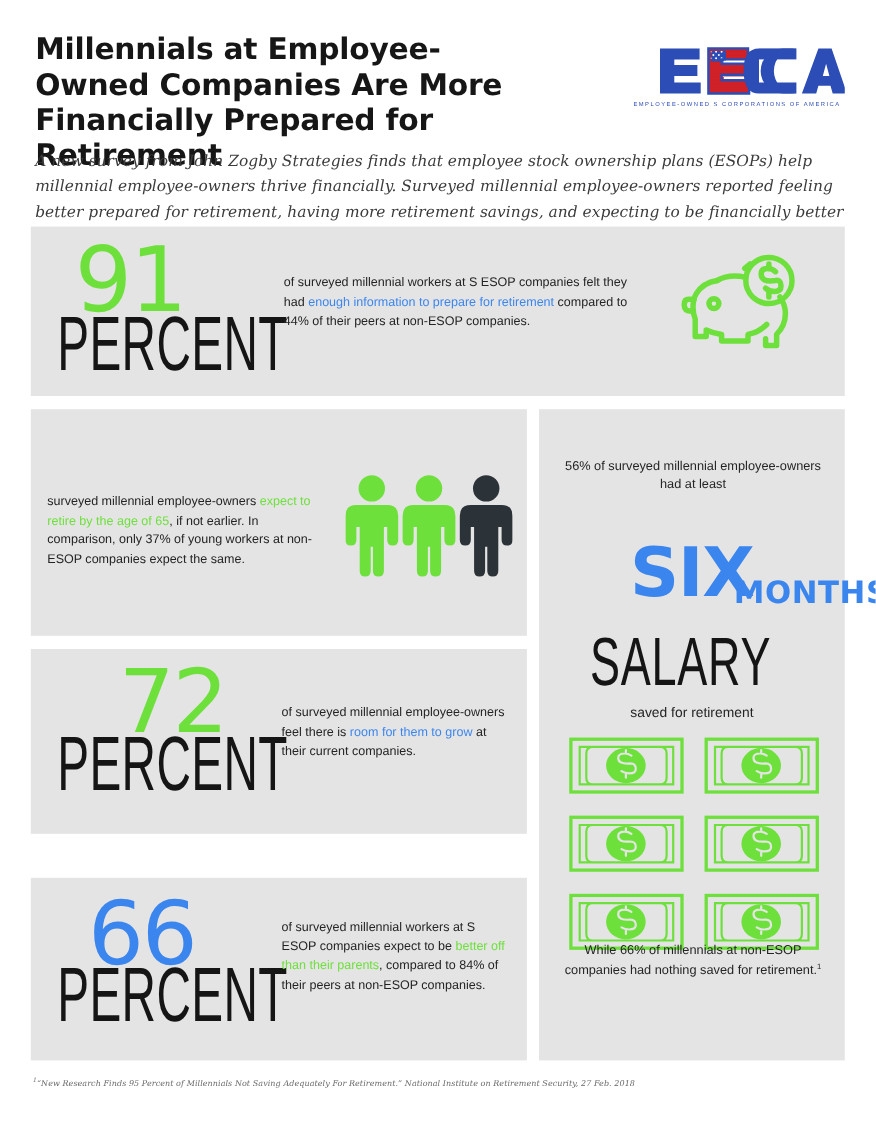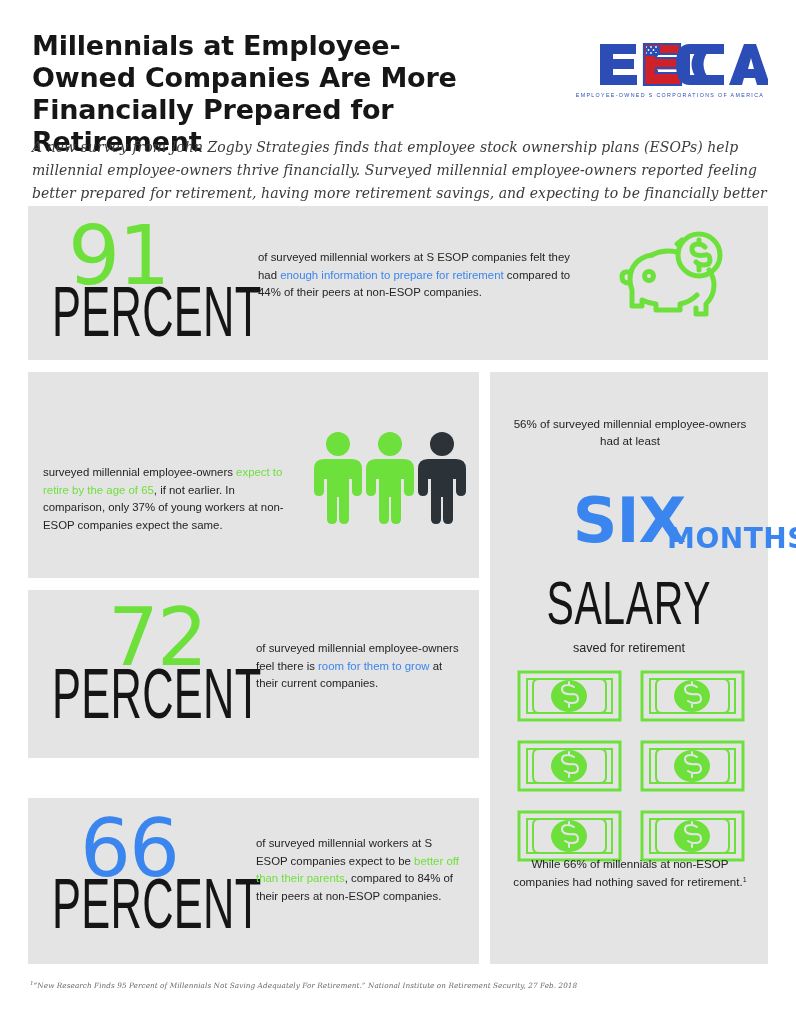--- a/index.html
+++ b/index.html
@@ -95,21 +95,21 @@
 
   
   .stat2in3{position:absolute;left:46px;top:393px;}
   .stat2in3 .d{font-family:"DejaVu Sans", sans-serif;font-weight:bold;font-size:62px;line-height:1;}
   .stat2in3 .in{
     font-family:"Liberation Sans Narrow","Liberation Sans", sans-serif;
     font-size:44px;color:#151515;letter-spacing:1px;
     display:inline-block;transform:scaleX(0.7);transform-origin:center;
     margin:0 -2px;vertical-align:6px;
   }
-  .stat2in3-copy{position:absolute;left:43px;top:464px;width:255px;}
+  .stat2in3-copy{position:absolute;left:43px;top:448px;width:255px;}
   .people{position:absolute;left:314px;top:430px;}
 
   
   .stat72-num{position:absolute;left:76px;top:605px;font-size:80px;margin-left:32px;}
   .stat72-word{position:absolute;left:52px;top:665px;font-size:70px;width:400px;}
   .stat72-copy{position:absolute;left:256px;top:640px;width:210px;}
 
   
   .stat66-num{position:absolute;left:80px;top:816px;font-size:80px;}
   .stat66-word{position:absolute;left:52px;top:875px;font-size:70px;width:400px;}
@@ -126,21 +126,21 @@
     position:absolute;left:490px;top:458px;width:278px;text-align:center;
     font-family:"DejaVu Sans", sans-serif;font-weight:bold;font-size:62px;
     color:#3b86ee;letter-spacing:-1px;line-height:1;margin-top:32px;
   }
   .months{
     position:absolute;left:490px;top:522px;width:329px;text-align:right;
     font-family:"DejaVu Sans", sans-serif;font-weight:bold;font-size:28px;
     color:#3b86ee;letter-spacing:0.5px;
   }
   .salary{
-    position:absolute;left:490px;top:572px;width:278px;text-align:center;
+    position:absolute;left:480px;top:572px;width:278px;text-align:center;
     font-family:"Liberation Sans Narrow","Liberation Sans", sans-serif;
     font-size:62px;color:#151515;line-height:1;letter-spacing:1px;
   }
   .salary span{display:inline-block;transform:scaleX(0.66);transform-origin:center;}
   .saved{
     position:absolute;left:490px;top:641px;width:278px;text-align:center;
     font-family:"Liberation Sans", sans-serif;font-size:12.6px;color:#242424;
   }
   .bills{position:absolute;left:517px;top:670px;width:228px;
     display:grid;grid-template-columns:1fr 1fr;gap:14px 18px;}

